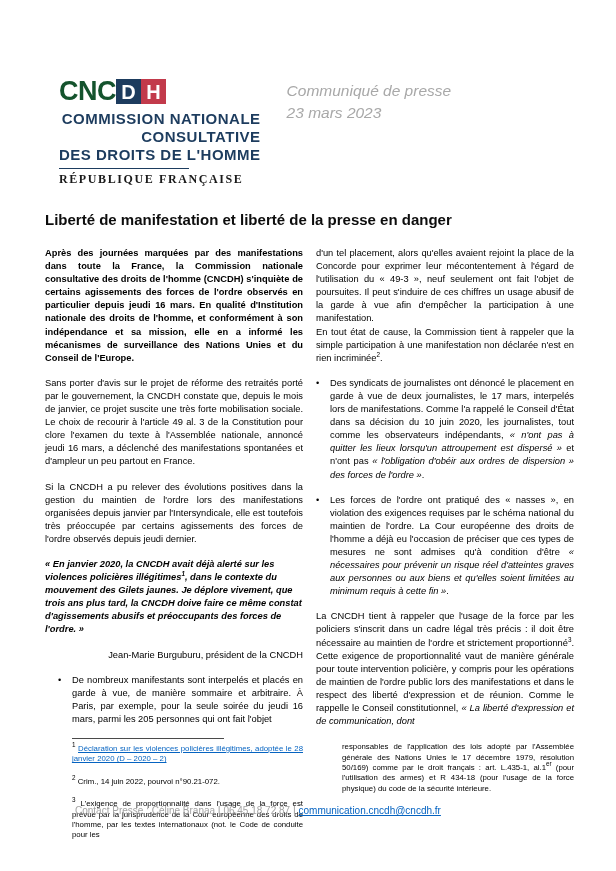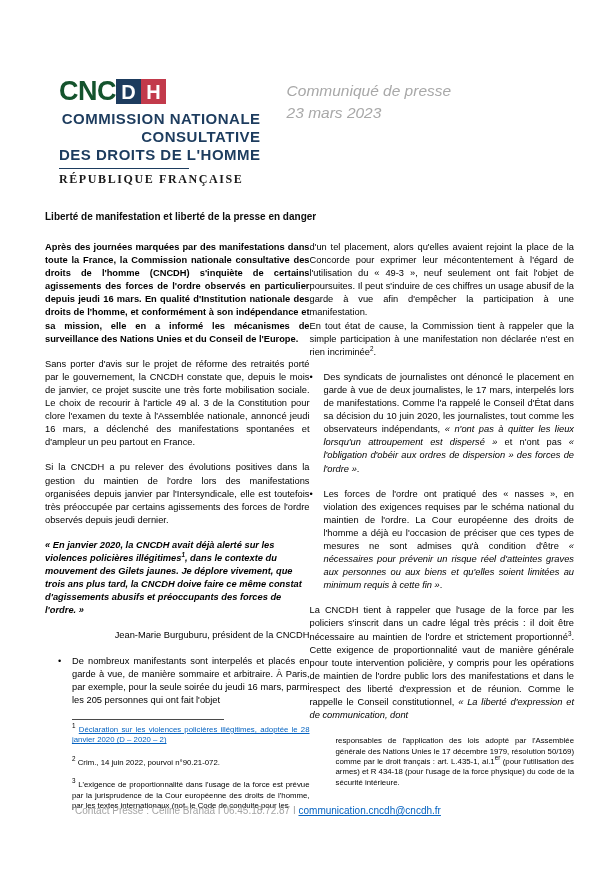--- a/index.html
+++ b/index.html
@@ -13,23 +13,23 @@
   .logo-cnc { font-size:27px; font-weight:bold; color:#14532d; letter-spacing:-0.5px; line-height:1; }
   .logo-box { width:25px; height:25px; display:flex; align-items:center; justify-content:center;
               color:#fff; font-weight:bold; font-size:20px; line-height:1; }
   .logo-box-d { background:#1d3c5e; }
   .logo-box-h { background:#c23a4b; }
   .logo-sub { margin-top:5px; color:#1d3c5e; font-size:15px; font-weight:bold; letter-spacing:0.5px; line-height:1.2;text-align:right; }
   .logo-divider { border-top:1px solid #1d3c5e; width:130px; margin:4px 0 3px; }
   .logo-rf { font-family:"Liberation Serif", serif; font-size:12px; font-weight:bold; letter-spacing:1.6px; color:#1a1a1a; }
   .kicker-block { margin-left:26px; padding-top:2px; font-size:15.5px; font-style:italic; color:#a8a8a8; line-height:1.45; }
   
-  .title { padding:0 42px 0 45px; margin-top:24px; font-size:10px; font-weight:bold; color:#0d0d0d; }
+  .title { padding:0 42px 0 45px; margin-top:24px; font-size:15px; font-weight:bold; color:#0d0d0d; }
   
-  .columns { display:flex; padding:0 42px 0 45px; margin-top:19px; }
+  .columns { display:flex; gap:13px; padding:0 42px 0 45px; margin-top:19px; }
   .col { flex:1; min-width:0; font-size:9.3px; line-height:13.1px; text-align:justify; }
   .col p { margin:0 0 12px; }
   .p-bold { font-weight:bold; }
   .quote { margin:0 0 2px 20px; font-weight:bold; font-style:italic; text-align:left; }
   .attribution { margin:0 0 12px 20px; text-align:right; }
   .bullet { display:flex; margin:0 0 12px; }
   .bullet-left { margin-left:13px; }
   .marker { flex:0 0 14px; }
   .btext { flex:1; min-width:0; }
   .indent { margin-left:14px; }

